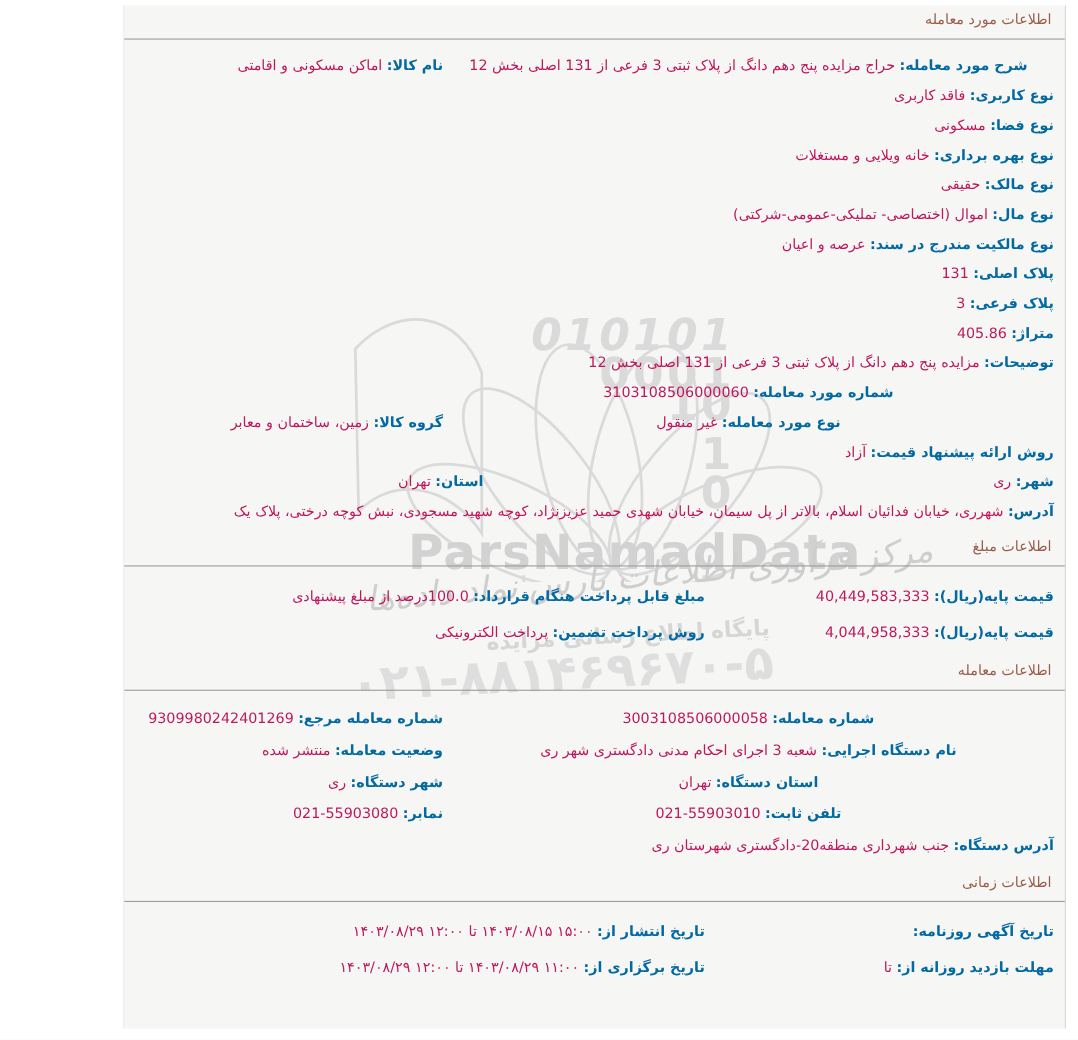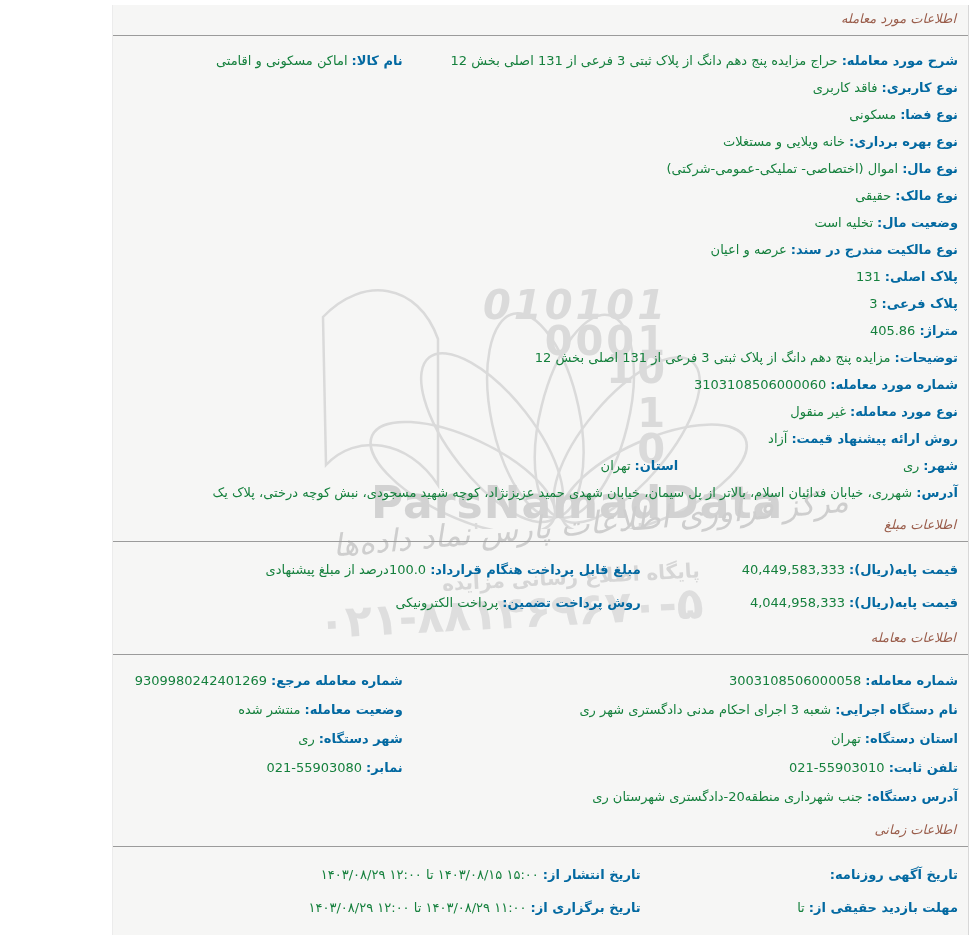--- a/index.html
+++ b/index.html
@@ -6,35 +6,35 @@
   body{
     width:980px;height:945px;overflow:hidden;background:#ffffff;
     font-family:"DejaVu Sans","Liberation Sans",sans-serif;
     font-size:13px;color:#333;
   }
   .panel{
     position:absolute;top:5px;left:112px;width:855px;height:930px;
     background:#f6f6f5;border-right:1px solid #d8d8d8;border-left:1px solid #ececec;
   }
   .content{position:relative;z-index:1;}
-  .sec-title{padding:6px 12px 0;font-size:13px;line-height:16px;color:#9a5d4b;font-style:italic;}
+  .sec-title{padding:6px 12px 0;font-size:13px;line-height:16px;color:#9a5d4b;}
   .sec-rule{border-bottom:1px solid #9b9b9b;margin-top:8px;}
   .rows{padding:11px 10px 5px;}
   .row{display:flex;align-items:center;}
   .sec0 .row{height:27px;line-height:27px;}
   .sec1 .row,.sec3 .row{height:33px;line-height:33px;}
   .sec2 .row{height:29px;line-height:29px;}
   .cell{white-space:nowrap;overflow:visible;text-align:start;}
-  .sec0 .c1,.sec2 .c1{width:66.5%;}
+  .sec0 .c1,.sec2 .c1{width:66.5%;text-align:center;}
   .sec0 .c2,.sec2 .c2{width:33.5%;}
   .sec1 .c1,.sec3 .c1{width:38%;}
   .sec1 .c2,.sec3 .c2{width:62%;}
   .full{width:100%;}
   .lbl{font-weight:bold;color:#0369a1;margin-inline-end:4px;}
-  .val{color:#15803d;}
+  .val{color:#be185d;}
   
   .watermark{position:absolute;inset:0;z-index:0;pointer-events:none;overflow:visible;}
   .wm-flower{position:absolute;left:195px;top:262px;width:470px;height:262px;}
   .wm-bin{position:absolute;right:300px;direction:ltr;font-weight:bold;font-size:40px;line-height:36px;letter-spacing:3px;color:#dadada;}
   .b0{top:282px;font-style:italic;} .b1{top:318px;text-align:right;} .b2{top:346px;} .b3{top:390px;} .b4{top:426px;}
   .wm-brand{position:absolute;left:258px;top:472px;direction:ltr;font-size:44px;font-weight:bold;letter-spacing:1px;color:#d2d2d2;}
   .wm-callig{position:absolute;left:205px;top:500px;width:545px;text-align:center;font-size:31px;font-style:italic;color:#cecece;transform:rotate(-5deg);}
   .wm-site{position:absolute;right:268px;top:560px;font-size:20px;font-weight:bold;letter-spacing:2px;color:#d6d6d6;transform:rotate(-3deg);}
   .wm-phone{position:absolute;left:205px;top:582px;direction:ltr;font-size:44px;font-weight:bold;letter-spacing:7px;color:#dedede;transform:rotate(-3deg);}
 </style>
@@ -80,27 +80,24 @@
         <div class="row">
           <div class="cell full"><span class="lbl">نوع کاربری:</span><span class="val">فاقد کاربری</span></div>
         </div>
         <div class="row">
           <div class="cell full"><span class="lbl">نوع فضا:</span><span class="val">مسکونی</span></div>
         </div>
         <div class="row">
           <div class="cell full"><span class="lbl">نوع بهره برداری:</span><span class="val">خانه ویلایی و مستغلات</span></div>
         </div>
         <div class="row">
-          <div class="cell full"><span class="lbl">نوع مال:</span><span class="val">اموال (اختصاصی- تملیکی-عمومی-شرکتی)</span></div>
-        </div>
-        <div class="row">
           <div class="cell full"><span class="lbl">نوع مالک:</span><span class="val">حقیقی</span></div>
         </div>
         <div class="row">
-          <div class="cell full"><span class="lbl">وضعیت مال:</span><span class="val">تخلیه است</span></div>
+          <div class="cell full"><span class="lbl">نوع مال:</span><span class="val">اموال (اختصاصی- تملیکی-عمومی-شرکتی)</span></div>
         </div>
         <div class="row">
           <div class="cell full"><span class="lbl">نوع مالکیت مندرج در سند:</span><span class="val">عرصه و اعیان</span></div>
         </div>
         <div class="row">
           <div class="cell full"><span class="lbl">پلاک اصلی:</span><span class="val">131</span></div>
         </div>
         <div class="row">
           <div class="cell full"><span class="lbl">پلاک فرعی:</span><span class="val">3</span></div>
         </div>
@@ -108,20 +105,21 @@
           <div class="cell full"><span class="lbl">متراژ:</span><span class="val">405.86</span></div>
         </div>
         <div class="row">
           <div class="cell full"><span class="lbl">توضیحات:</span><span class="val">مزایده پنج دهم دانگ از پلاک ثبتی 3 فرعی از 131 اصلی بخش 12</span></div>
         </div>
         <div class="row">
           <div class="cell c1"><span class="lbl">شماره مورد معامله:</span><span class="val">3103108506000060</span></div>
         </div>
         <div class="row">
           <div class="cell c1"><span class="lbl">نوع مورد معامله:</span><span class="val">غیر منقول</span></div>
+          <div class="cell c2"><span class="lbl">گروه کالا:</span><span class="val">زمین، ساختمان و معابر</span></div>
         </div>
         <div class="row">
           <div class="cell full"><span class="lbl">روش ارائه پیشنهاد قیمت:</span><span class="val">آزاد</span></div>
         </div>
         <div class="row">
           <div class="cell c2"><span class="lbl">شهر:</span><span class="val">ری</span></div>
           <div class="cell c1"><span class="lbl">استان:</span><span class="val">تهران</span></div>
         </div>
         <div class="row">
           <div class="cell full"><span class="lbl">آدرس:</span><span class="val">شهرری، خیابان فدائیان اسلام، بالاتر از پل سیمان، خیابان شهدی حمید عزیزنژاد، کوچه شهید مسجودی، نبش کوچه درختی، پلاک یک</span></div>
@@ -172,20 +170,20 @@
 
     <section class="sec sec3">
       <div class="sec-title">اطلاعات زمانی</div>
       <div class="sec-rule"></div>
       <div class="rows">
         <div class="row">
           <div class="cell c1"><span class="lbl">تاریخ آگهی روزنامه:</span><span class="val"></span></div>
           <div class="cell c2"><span class="lbl">تاریخ انتشار از:</span><span class="val">۱۵:۰۰ ۱۴۰۳/۰۸/۱۵ تا ۱۲:۰۰ ۱۴۰۳/۰۸/۲۹</span></div>
         </div>
         <div class="row">
-          <div class="cell c1"><span class="lbl">مهلت بازدید حقیقی از:</span><span class="val">تا</span></div>
+          <div class="cell c1"><span class="lbl">مهلت بازدید روزانه از:</span><span class="val">تا</span></div>
           <div class="cell c2"><span class="lbl">تاریخ برگزاری از:</span><span class="val">۱۱:۰۰ ۱۴۰۳/۰۸/۲۹ تا ۱۲:۰۰ ۱۴۰۳/۰۸/۲۹</span></div>
         </div>
       </div>
     </section>
 
   </div>
 </div>
 
 </body></html>

